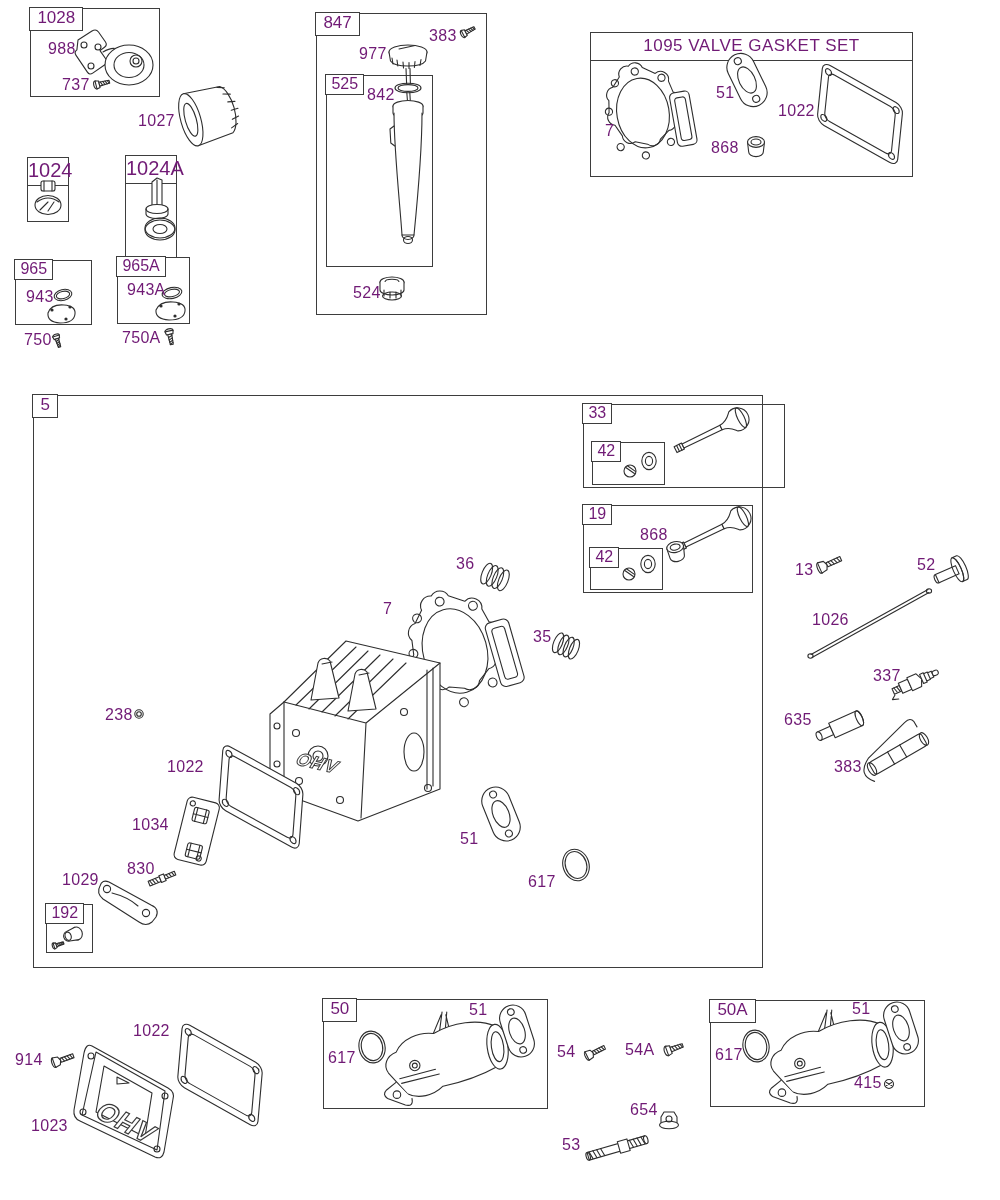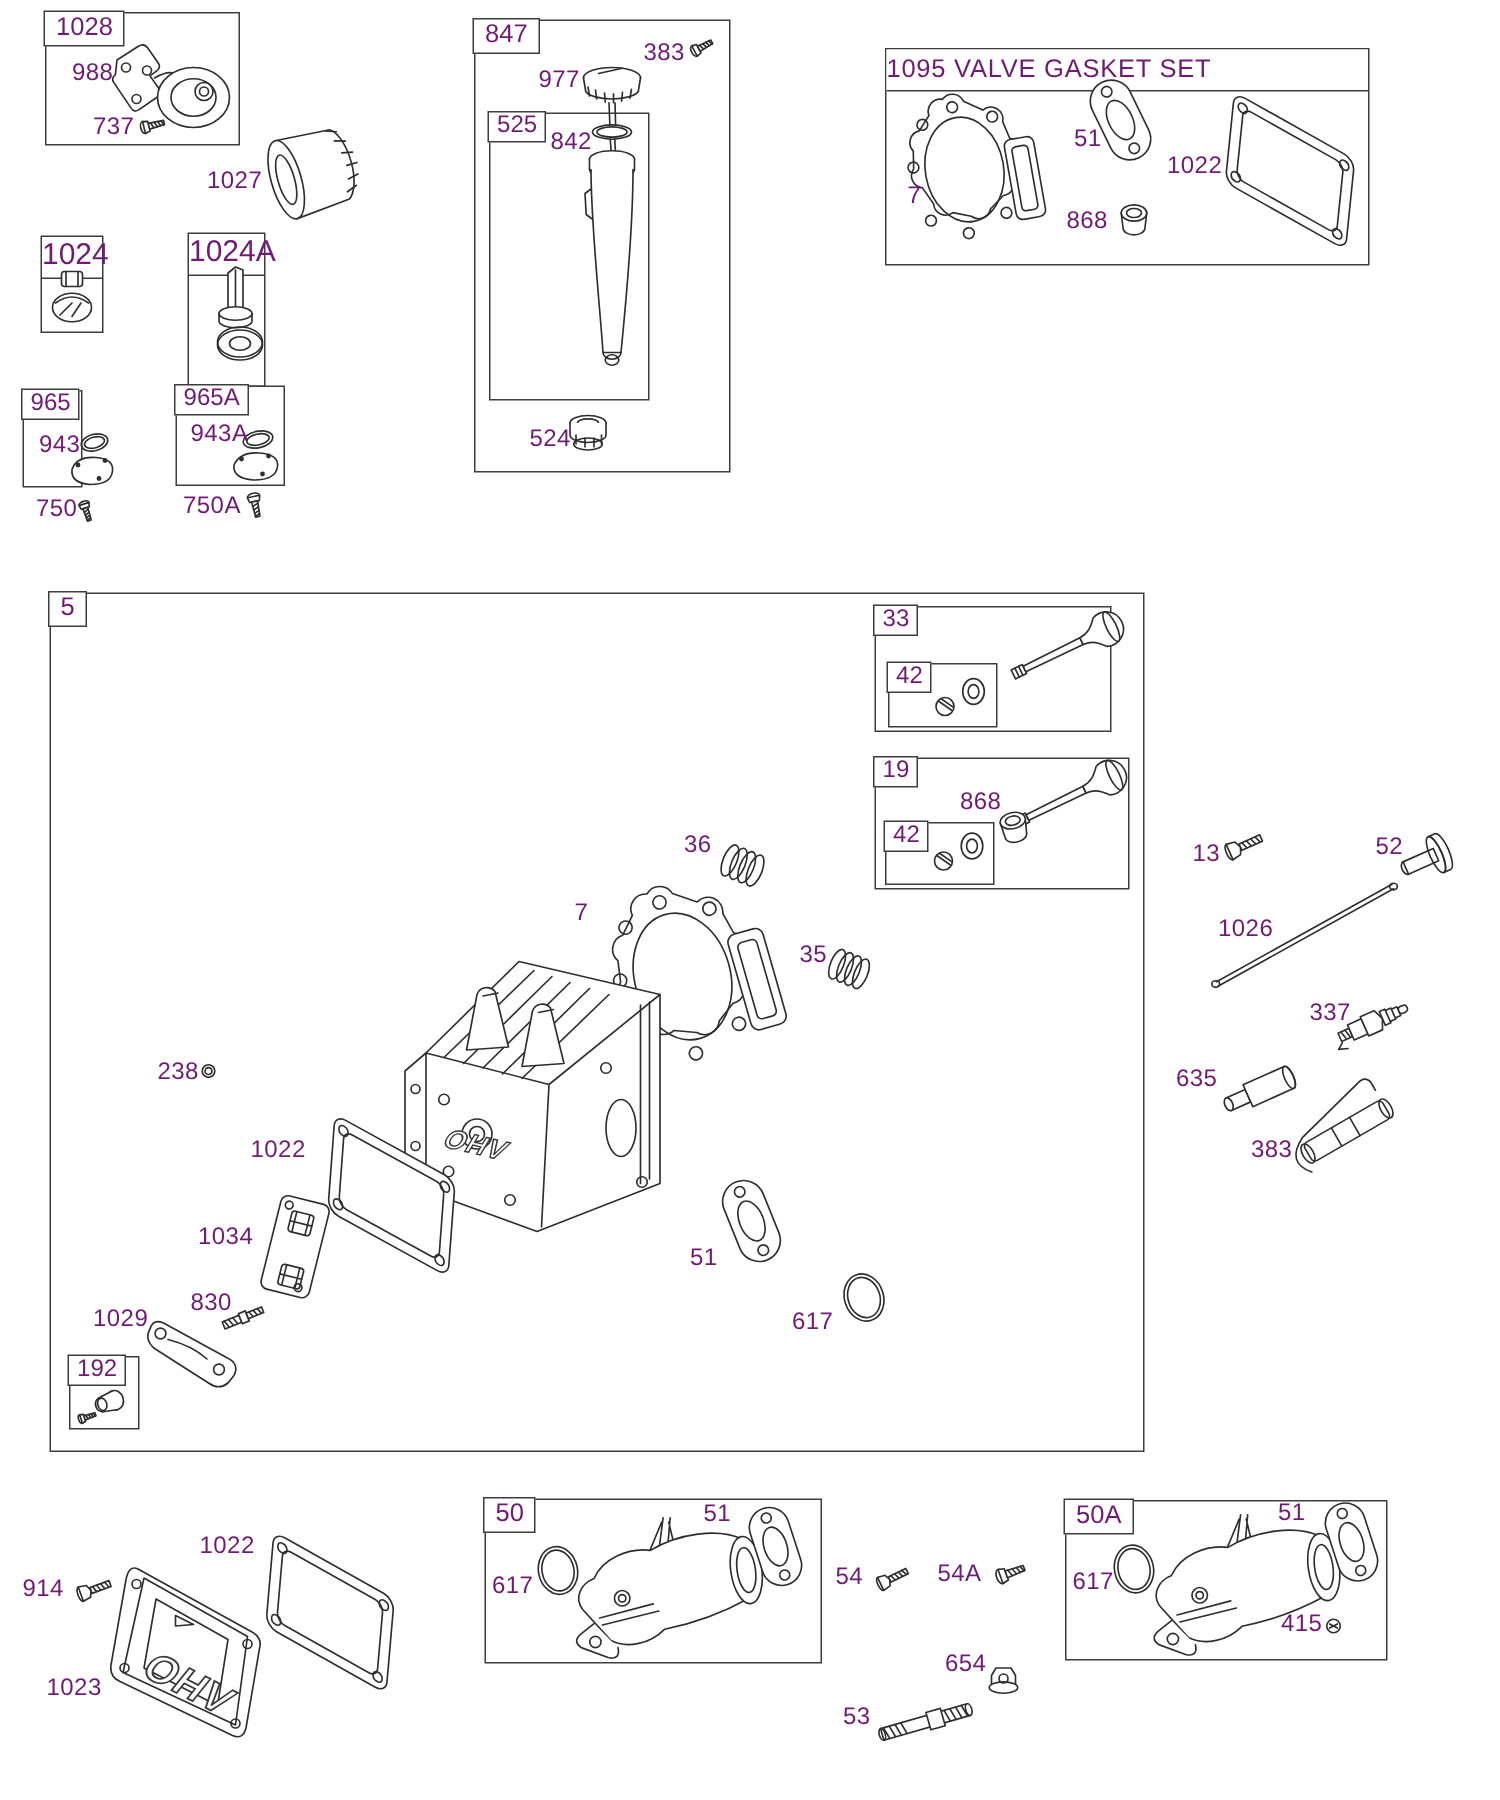--- a/index.html
+++ b/index.html
@@ -2,21 +2,21 @@
 <html><head>
 <meta charset="utf-8">
 <style>
   html,body{margin:0;padding:0;background:#fff;}
   .canvas{position:relative;width:1000px;height:1200px;background:#ffffff;
           font-family:"Liberation Sans",sans-serif;color:#701a75;overflow:hidden;}
   .gbox{position:absolute;border:1.6px solid #3d3d3d;box-sizing:border-box;background:transparent;}
   .corner{position:absolute;left:-1.6px;top:-1.6px;border:1.6px solid #3d3d3d;background:#fff;
           padding:0px 7px 2px 7px;font-size:17px;line-height:20px;white-space:nowrap;}
   .corner.small{padding:0 5px 1px 5px;font-size:16px;line-height:18px;}
-  .gtitle{width:100%;text-align:left;border-bottom:1.6px solid #3d3d3d;background:#fff;
+  .gtitle{width:100%;text-align:center;border-bottom:1.6px solid #3d3d3d;background:#fff;
           font-size:17px;padding:3px 0 4px 0;letter-spacing:.5px;box-sizing:border-box;}
   .gheader{width:100%;text-align:center;border-bottom:1.6px solid #3d3d3d;background:#fff;
           font-size:20px;padding:1px 0 3px 0;box-sizing:border-box;}
   .plabel{position:absolute;font-size:16px;letter-spacing:.3px;white-space:nowrap;z-index:5;}
   svg.art{position:absolute;left:0;top:0;z-index:3;}
   svg.art *{vector-effect:non-scaling-stroke;}
   svg.art path,svg.art rect,svg.art circle,svg.art ellipse,svg.art line
     {stroke:#2e2e2e;stroke-width:1.1;fill:none;stroke-linecap:round;stroke-linejoin:round;}
   svg.art .f{fill:#ffffff;}
   svg.art .dot{fill:#2e2e2e;stroke:none;}
@@ -31,39 +31,39 @@
 
   <div class="gbox" style="left:30px;top:8px;width:130px;height:89px">
     <div class="corner">1028</div>
   </div>
   <div class="gbox" style="left:27px;top:157px;width:42px;height:65px">
     <div class="gheader">1024</div>
   </div>
   <div class="gbox" style="left:125px;top:155px;width:52px;height:103px">
     <div class="gheader">1024A</div>
   </div>
-  <div class="gbox" style="left:15px;top:260px;width:40px;height:65px">
+  <div class="gbox" style="left:15px;top:260px;width:77px;height:65px">
     <div class="corner small">965</div>
   </div>
   <div class="gbox" style="left:117px;top:257px;width:73px;height:67px">
     <div class="corner small">965A</div>
   </div>
   <div class="gbox" style="left:316px;top:13px;width:171px;height:302px">
     <div class="corner">847</div>
   </div>
   <div class="gbox" style="left:326px;top:75px;width:107px;height:192px">
     <div class="corner small">525</div>
   </div>
   <div class="gbox" style="left:590px;top:32px;width:323px;height:145px">
     <div class="gtitle">1095 VALVE GASKET SET</div>
   </div>
   <div class="gbox" style="left:33px;top:395px;width:730px;height:573px">
     <div class="corner">5</div>
   </div>
-  <div class="gbox" style="left:583px;top:404px;width:158px;height:84px">
+  <div class="gbox" style="left:583px;top:404px;width:202px;height:84px">
     <div class="corner small">33</div>
   </div>
   <div class="gbox" style="left:592px;top:442px;width:73px;height:43px">
     <div class="corner small">42</div>
   </div>
   <div class="gbox" style="left:583px;top:505px;width:170px;height:88px">
     <div class="corner small">19</div>
   </div>
   <div class="gbox" style="left:590px;top:548px;width:73px;height:42px">
     <div class="corner small">42</div>

